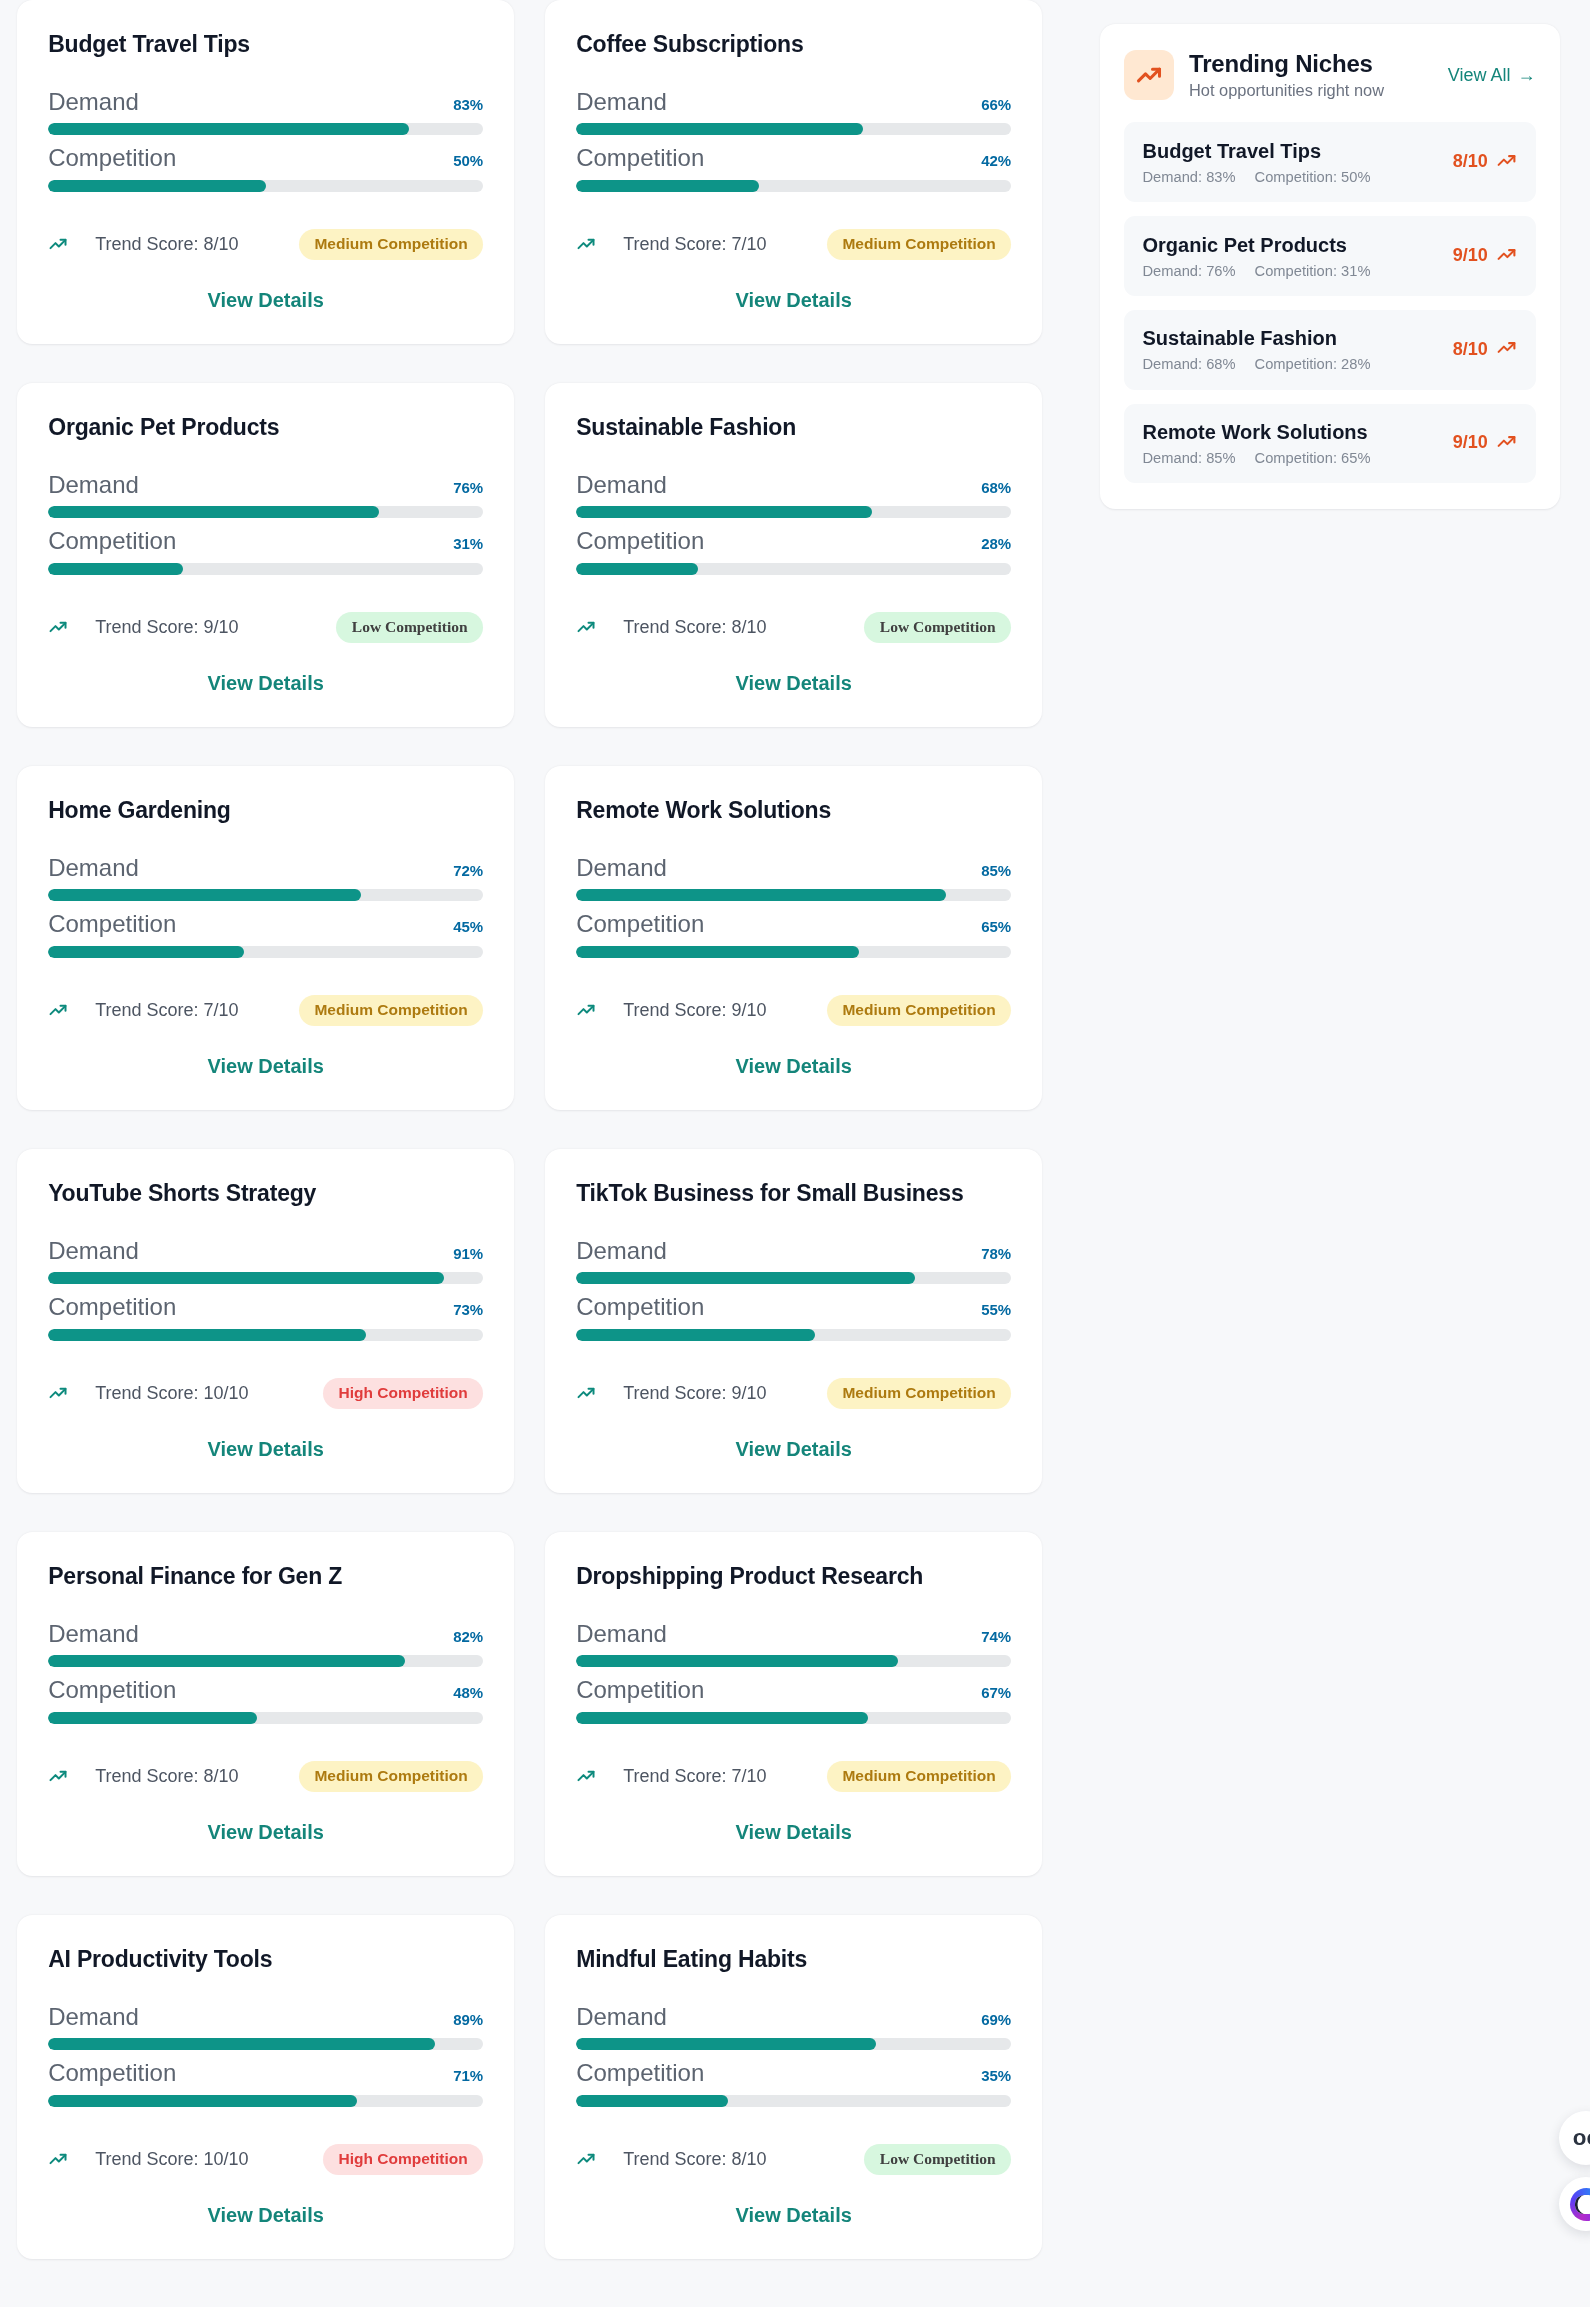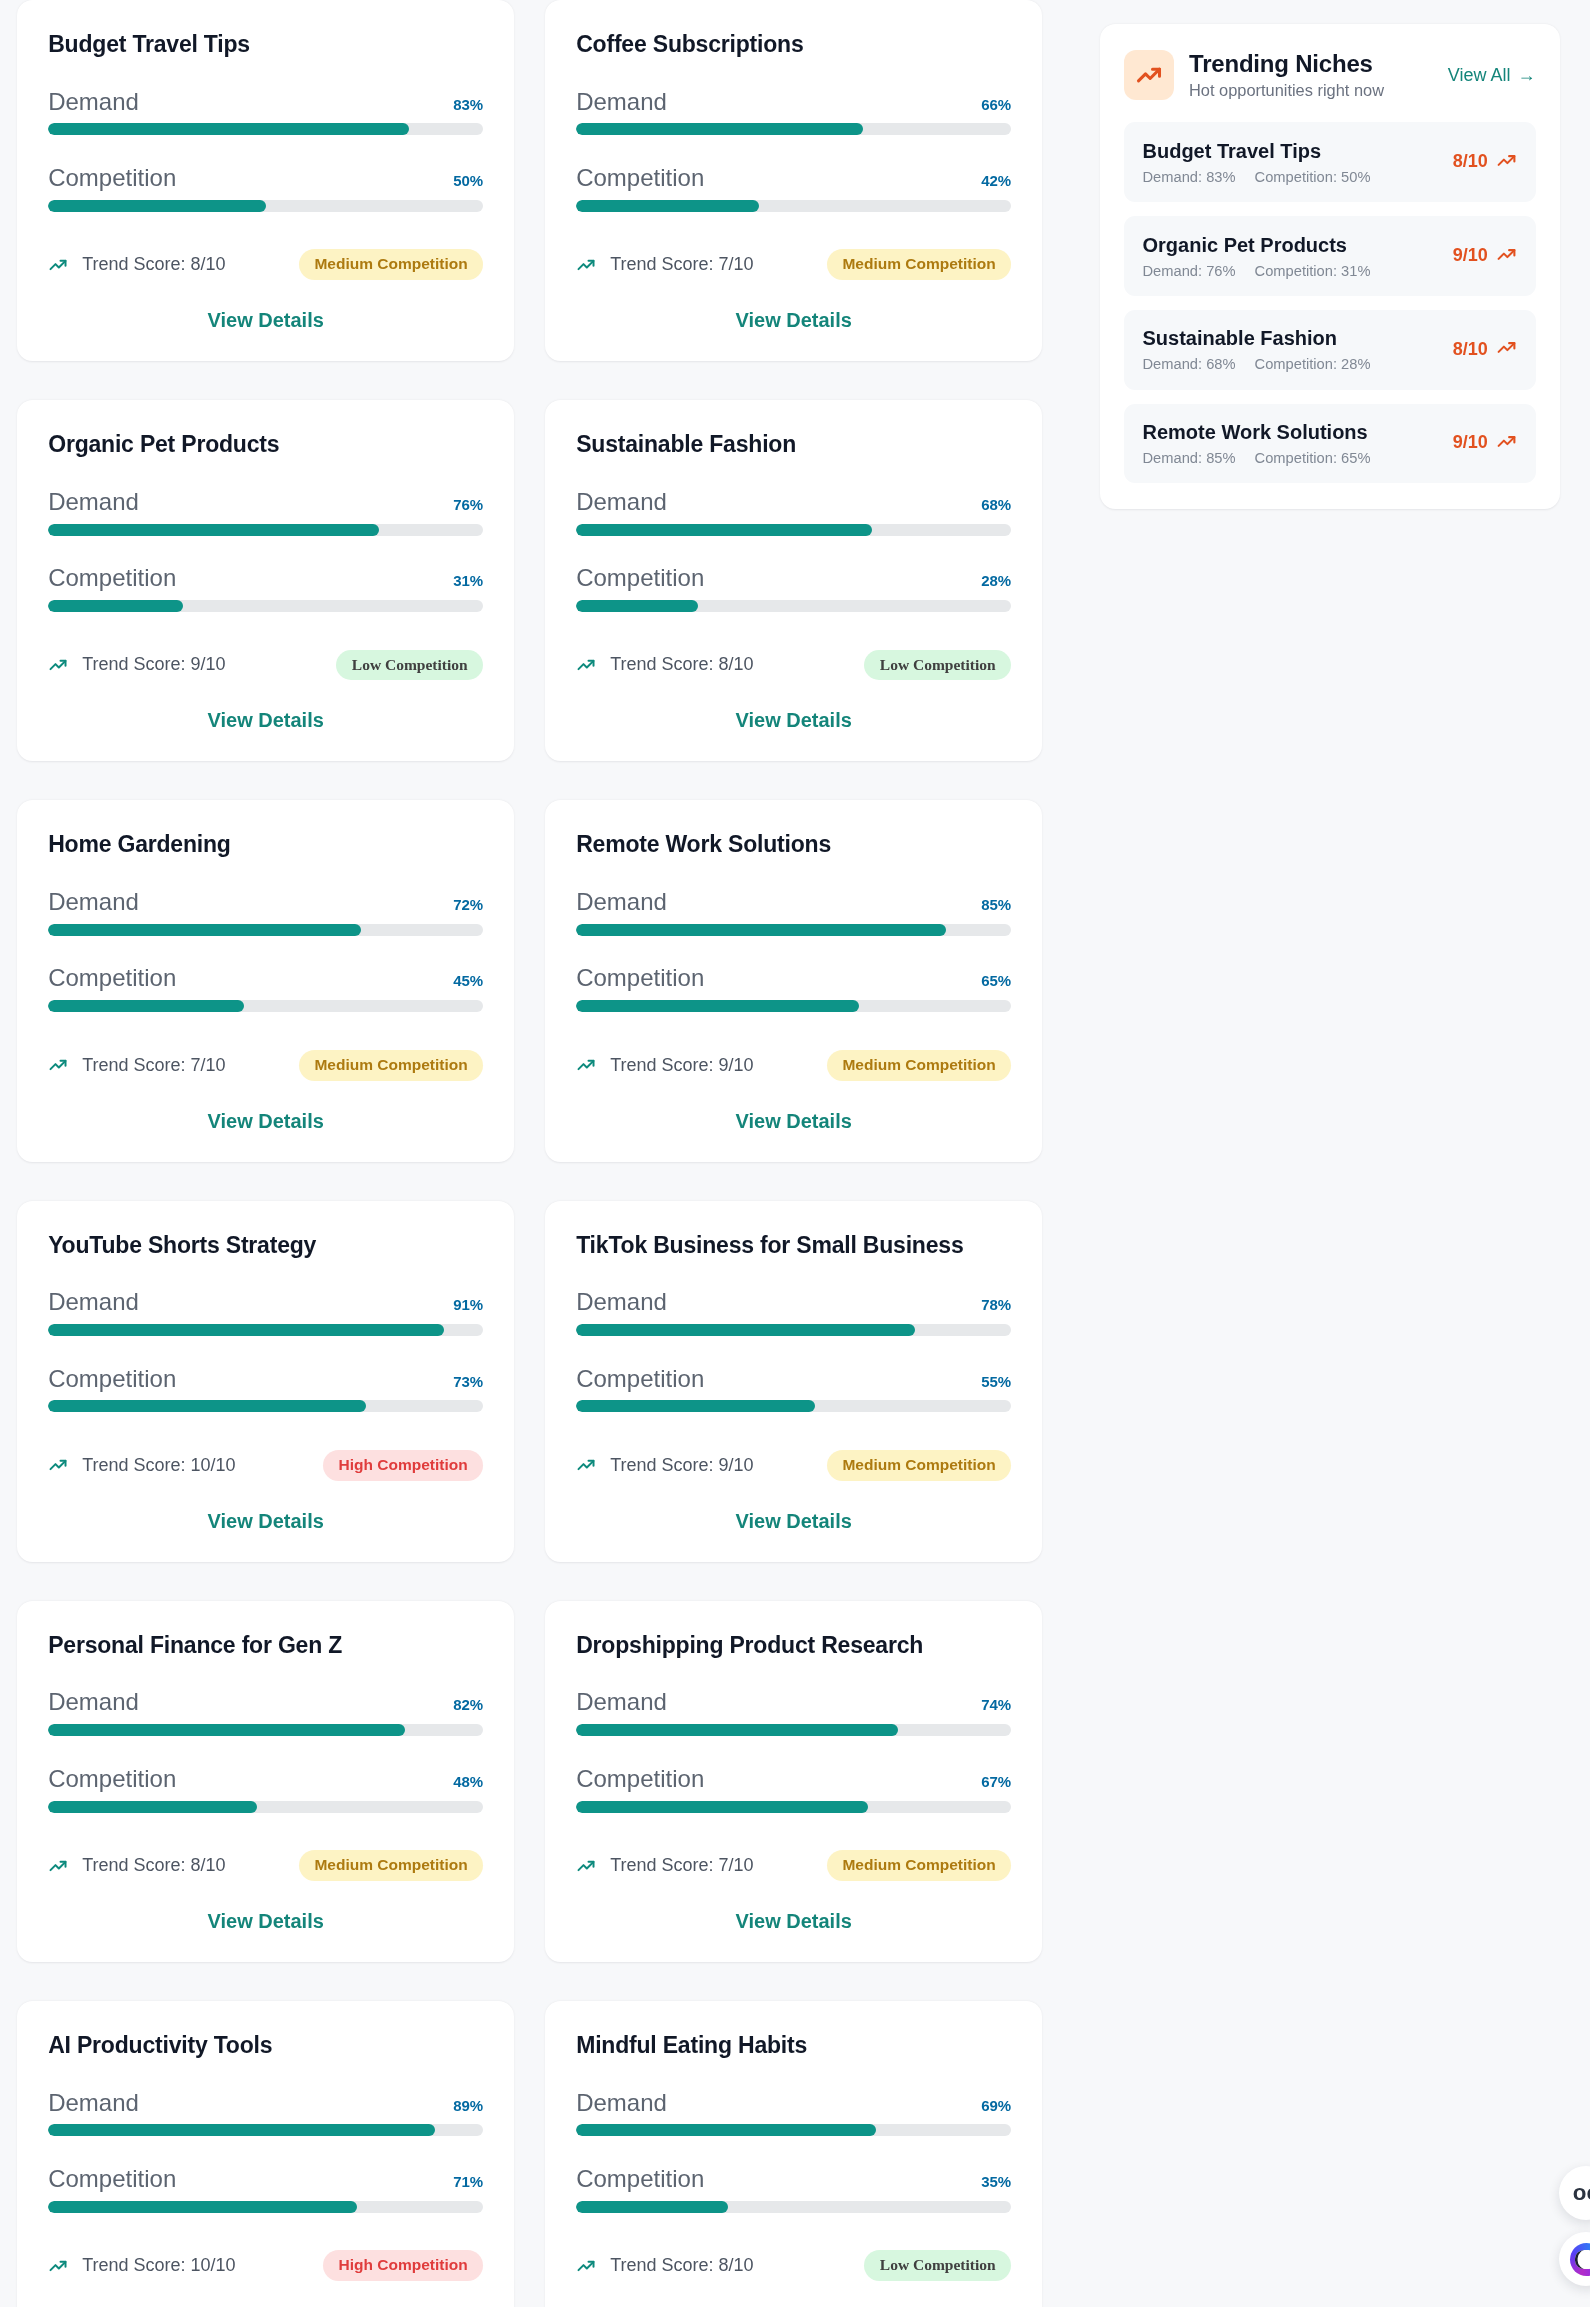--- a/index.html
+++ b/index.html
@@ -73,21 +73,21 @@
   .niche-title {
     font-size: 23px;
     font-weight: 600;
     color: #111827;
     margin-bottom: 29px;
     letter-spacing: -0.2px;
     line-height: 1.2;
   }
 
   .metric { margin-bottom: 8.6px; }
-  .metric + .metric { margin-top: 20px; }
+  .metric + .metric { margin-top: 0; }
   .metric-head {
     display: flex;
     justify-content: space-between;
     align-items: baseline;
     margin-bottom: 7.8px;
   }
   .metric-label {
     font-size: 24px;
     color: #5c6470;
     font-weight: 400;
@@ -111,22 +111,22 @@
   }
 
   .card-foot {
     display: flex;
     align-items: center;
     justify-content: space-between;
     margin-top: 29px;
   }
   .trend {
     display: flex;
-    align-items: center;
-    gap: 14px;
+    align-items: flex-start;
+    gap: 27px;
   }
   .trend-icon { display: block; width: 20px; height: 20px; }
   .trend-text {
     font-size: 18px;
     color: #4d5562;
     font-weight: 400;
   }
 
   .badge {
     display: inline-block;

